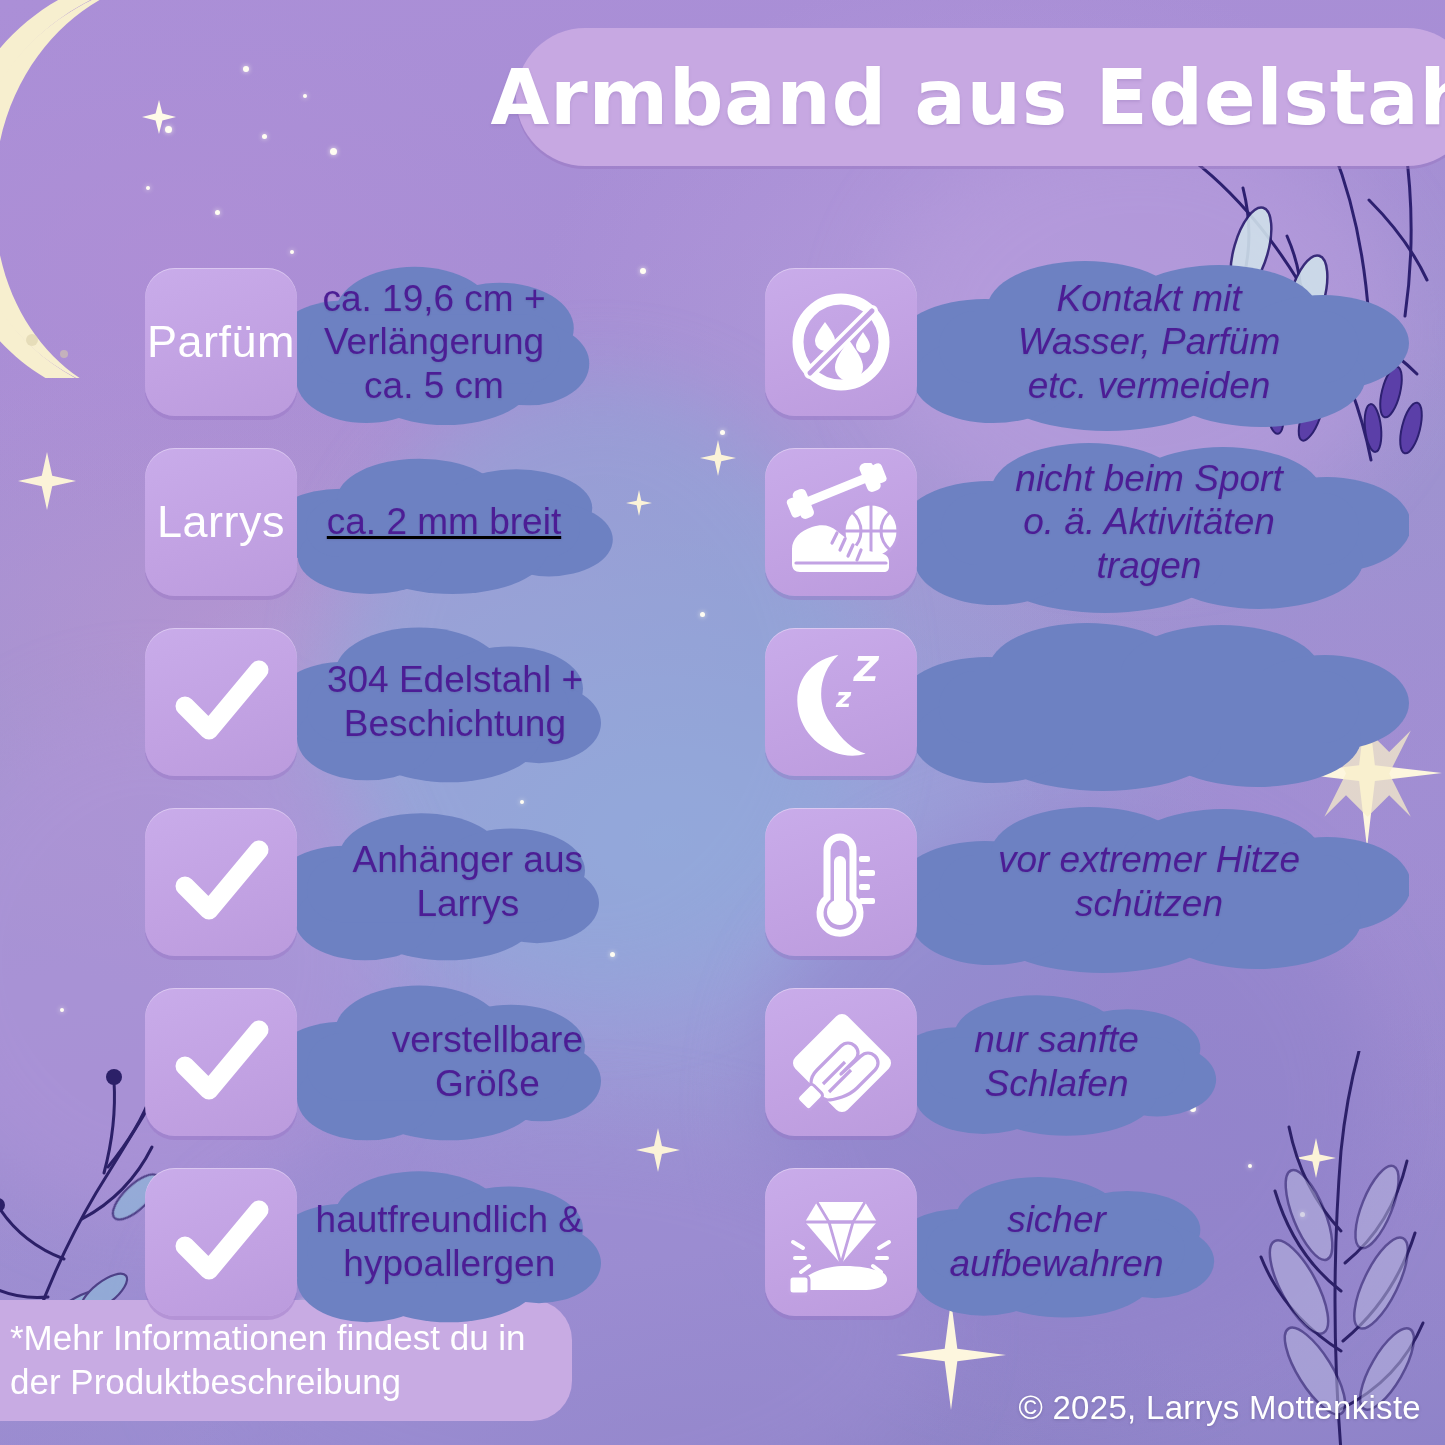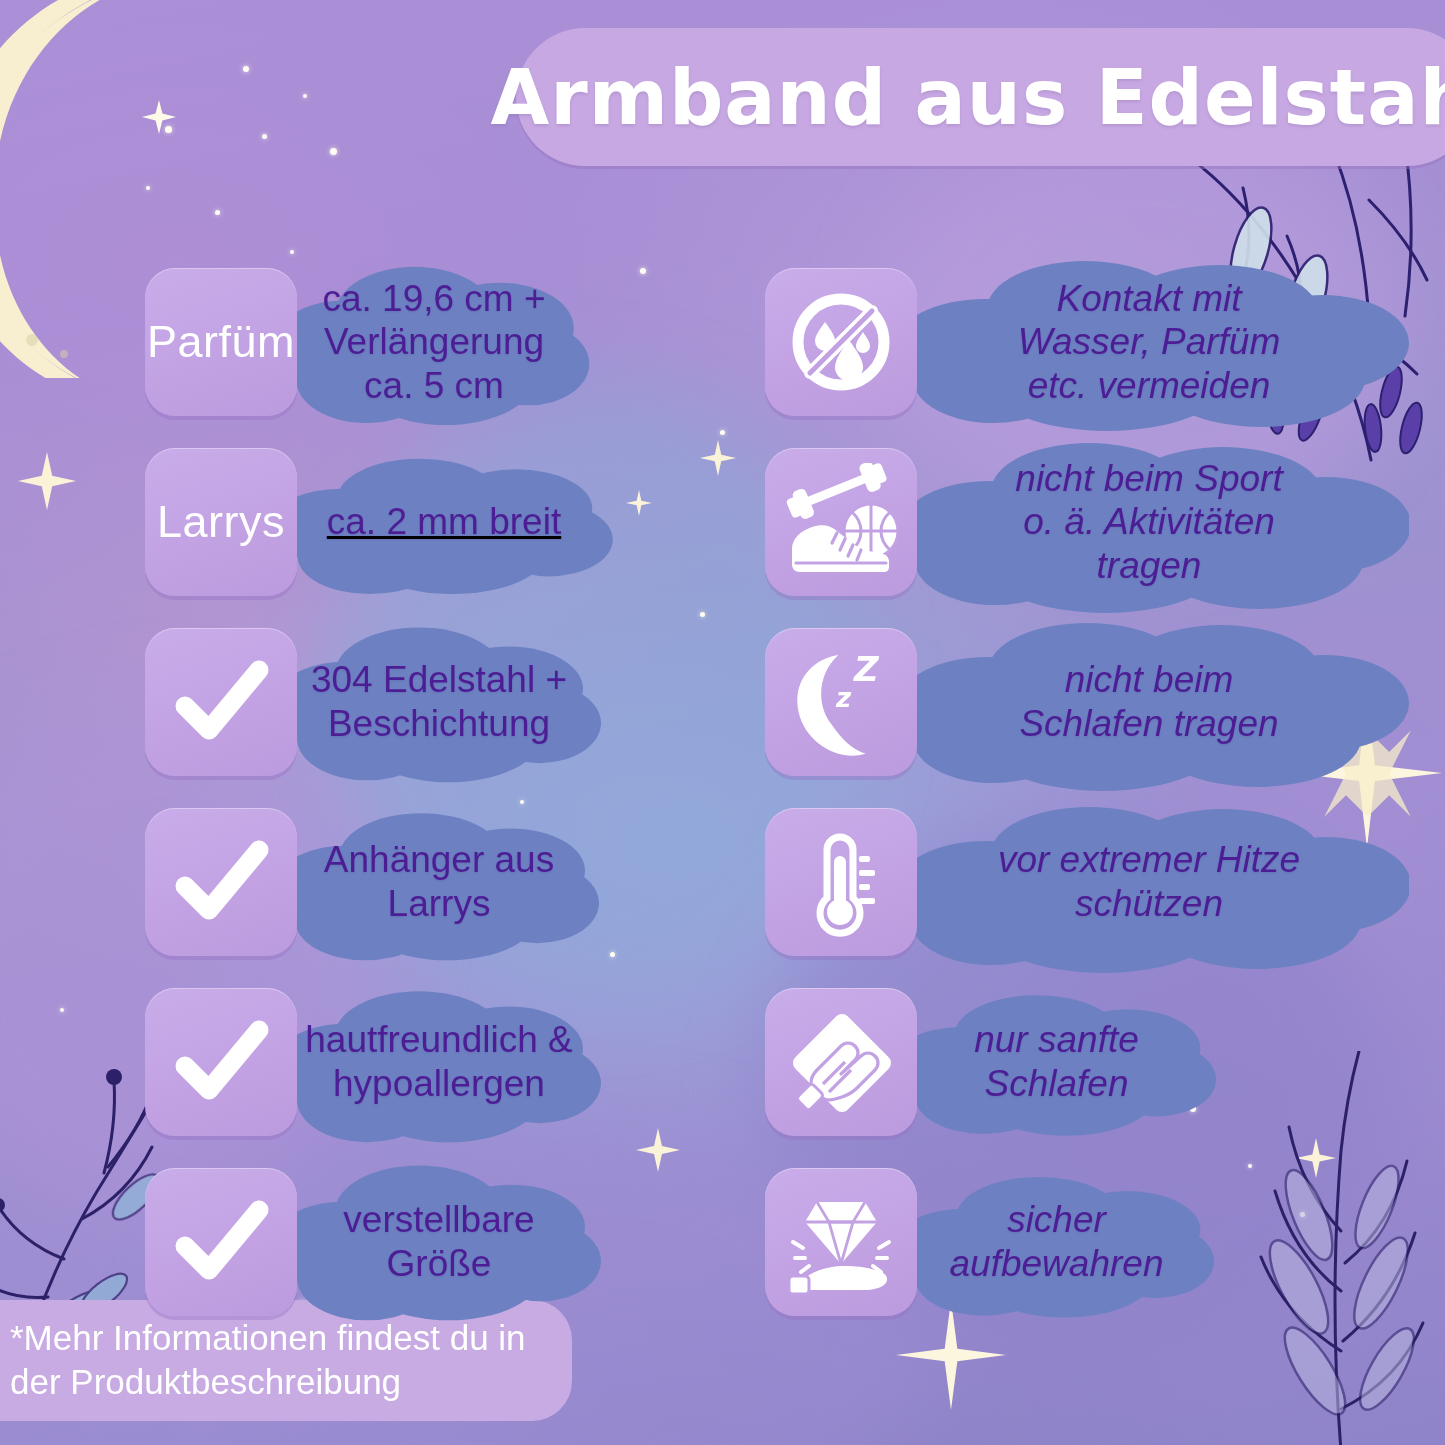--- a/index.html
+++ b/index.html
@@ -151,21 +151,21 @@
     font-size: 37px;
     line-height: 1.18;
     white-space: pre-line;
     padding: 0 26px;
     text-shadow: 0 1px 2px rgba(60,60,110,.18);
   }
 
   
   .cloud-w1 { width: 330px; height: 178px; }
   .cloud-w2 { width: 350px; height: 158px; text-decoration: underline; }
-  .cloud-w3 { width: 340px; height: 172px; }
+  .cloud-w3 { width: 340px; height: 172px; justify-content: flex-end; }
 
   .cloud-r1 { width: 520px; height: 182px; }
   .cloud-r2 { width: 335px; height: 158px; }
 
   
   .footer-note {
     position: absolute;
     left: -28px; bottom: 24px;
     width: 600px;
     padding: 16px 30px 18px 38px;
@@ -467,59 +467,59 @@
         <span>
           <svg width="104" height="104" viewBox="0 0 104 104">
             <path d="M16 56 L40 80 L90 20" stroke="#ffffff" stroke-width="19" stroke-linecap="round" stroke-linejoin="round" fill="none"></path>
           </svg>
         </span>
       </div>
       <div class="cloud cloud-w3">
         <div class="cloud-bg">
           <svg viewBox="0 0 340 180" preserveAspectRatio="none">
             <g fill="#6d81c2">
+              <ellipse cx="74" cy="92" rx="72" ry="44"></ellipse>
+              <ellipse cx="150" cy="58" rx="84" ry="48"></ellipse>
+              <ellipse cx="242" cy="74" rx="74" ry="44"></ellipse>
+              <ellipse cx="272" cy="110" rx="60" ry="42"></ellipse>
+              <ellipse cx="180" cy="124" rx="92" ry="48"></ellipse>
+              <ellipse cx="98" cy="128" rx="70" ry="44"></ellipse>
+              <rect x="38" y="60" width="262" height="70" rx="34"></rect>
+            </g>
+          </svg>
+        </div>
+        <span class="cloud-text">verstellbare
+Größe</span>
+      </div>
+    </div>
+
+    <div class="row">
+      <div class="tile">
+        <span>
+          <svg width="104" height="104" viewBox="0 0 104 104">
+            <path d="M16 56 L40 80 L90 20" stroke="#ffffff" stroke-width="19" stroke-linecap="round" stroke-linejoin="round" fill="none"></path>
+          </svg>
+        </span>
+      </div>
+      <div class="cloud cloud-w3">
+        <div class="cloud-bg">
+          <svg viewBox="0 0 340 180" preserveAspectRatio="none">
+            <g fill="#6d81c2">
               <ellipse cx="76" cy="94" rx="72" ry="44"></ellipse>
               <ellipse cx="150" cy="62" rx="84" ry="46"></ellipse>
               <ellipse cx="240" cy="76" rx="74" ry="44"></ellipse>
               <ellipse cx="270" cy="112" rx="62" ry="42"></ellipse>
               <ellipse cx="180" cy="126" rx="92" ry="48"></ellipse>
               <ellipse cx="98" cy="130" rx="70" ry="44"></ellipse>
               <rect x="38" y="62" width="262" height="70" rx="34"></rect>
             </g>
           </svg>
         </div>
         <span class="cloud-text">hautfreundlich &amp;
 hypoallergen</span>
-      </div>
-    </div>
-
-    <div class="row">
-      <div class="tile">
-        <span>
-          <svg width="104" height="104" viewBox="0 0 104 104">
-            <path d="M16 56 L40 80 L90 20" stroke="#ffffff" stroke-width="19" stroke-linecap="round" stroke-linejoin="round" fill="none"></path>
-          </svg>
-        </span>
-      </div>
-      <div class="cloud cloud-w3">
-        <div class="cloud-bg">
-          <svg viewBox="0 0 340 180" preserveAspectRatio="none">
-            <g fill="#6d81c2">
-              <ellipse cx="74" cy="92" rx="72" ry="44"></ellipse>
-              <ellipse cx="150" cy="58" rx="84" ry="48"></ellipse>
-              <ellipse cx="242" cy="74" rx="74" ry="44"></ellipse>
-              <ellipse cx="272" cy="110" rx="60" ry="42"></ellipse>
-              <ellipse cx="180" cy="124" rx="92" ry="48"></ellipse>
-              <ellipse cx="98" cy="128" rx="70" ry="44"></ellipse>
-              <rect x="38" y="60" width="262" height="70" rx="34"></rect>
-            </g>
-          </svg>
-        </div>
-        <span class="cloud-text">verstellbare
-Größe</span>
       </div>
     </div>
   </div>
 
   <div class="col col-right">
 
     <div class="row">
       <div class="tile">
         <span>
           <svg width="108" height="108" viewBox="0 0 108 108">
@@ -631,22 +631,20 @@
               <ellipse cx="198" cy="58" rx="98" ry="46"></ellipse>
               <ellipse cx="332" cy="62" rx="100" ry="48"></ellipse>
               <ellipse cx="436" cy="92" rx="84" ry="48"></ellipse>
               <ellipse cx="368" cy="128" rx="104" ry="48"></ellipse>
               <ellipse cx="214" cy="132" rx="118" ry="48"></ellipse>
               <ellipse cx="104" cy="128" rx="80" ry="44"></ellipse>
               <rect x="50" y="60" width="420" height="72" rx="36"></rect>
             </g>
           </svg>
         </div>
-        <span class="cloud-text">nicht beim
-Schlafen tragen</span>
       </div>
     </div>
 
     <div class="row">
       <div class="tile">
         <span>
           <svg width="112" height="112" viewBox="0 0 112 112">
             <g fill="none" stroke="#ffffff" stroke-width="7">
               <path d="M42 72 V24 a13 13 0 0 1 26 0 V72 a20 20 0 1 1 -26 0 Z"></path>
             </g>
@@ -763,14 +761,15 @@
           </svg>
         </div>
         <span class="cloud-text">sicher
 aufbewahren</span>
       </div>
     </div>
   </div>
 
   <div class="footer-note">*Mehr Informationen findest du in
 der Produktbeschreibung</div>
+  <div class="copyright">© 2025, Larrys Mottenkiste</div>
 
 </div>
 
 </body></html>

